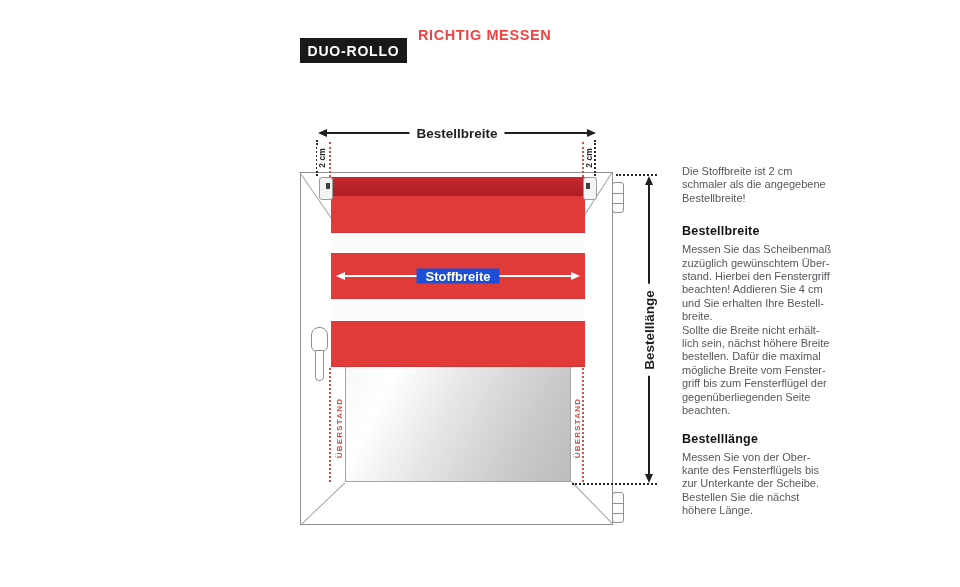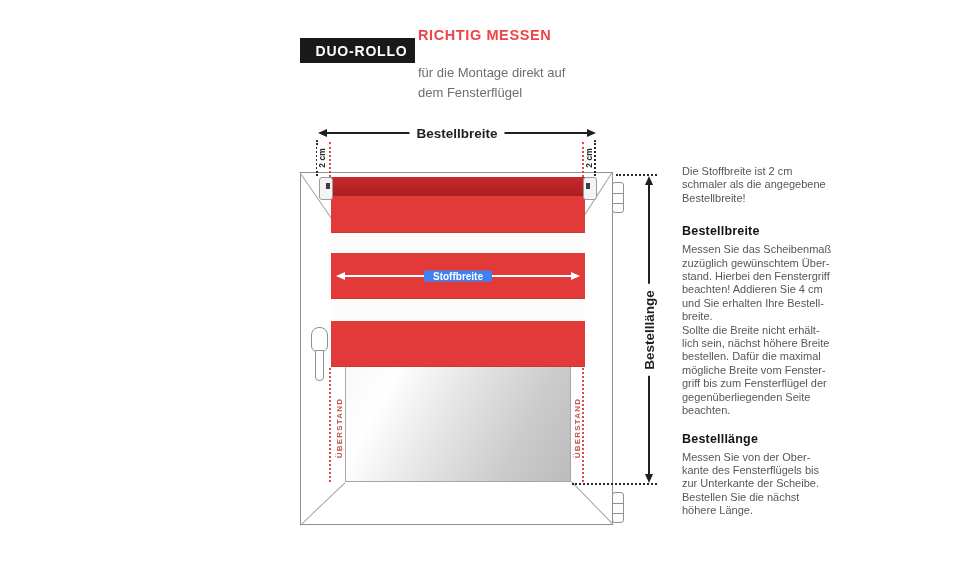--- a/index.html
+++ b/index.html
@@ -6,21 +6,21 @@
   .stage{
     position:relative;width:960px;height:587px;background:#ffffff;overflow:hidden;
     font-family:"Liberation Sans",sans-serif;
   }
   
   .logo{position:absolute;left:100px;top:28px;width:106px;height:105px;background:#e6413d;border-radius:3px;box-sizing:border-box;padding:29px 0 0 17px;}
   .logo .big{color:#ffffff;font-weight:bold;font-size:23px;line-height:21px;letter-spacing:0.5px;}
   .logo .small{color:rgba(255,255,255,0.93);font-size:7px;letter-spacing:2.6px;margin-top:8px;margin-left:1px;}
   
   .badge{position:absolute;left:300px;top:38px;width:107px;height:25px;background:#191919;color:#ffffff;
-         font-size:14px;font-weight:bold;letter-spacing:0.8px;display:flex;align-items:center;justify-content:center;padding-left:8px;}
+         font-size:14px;font-weight:bold;letter-spacing:0.8px;display:flex;align-items:center;justify-content:center;}
   .title{position:absolute;left:418px;top:27px;font-size:14.5px;font-weight:bold;color:#ef4444;letter-spacing:0.6px;text-align:center;}
   .subtitle{position:absolute;left:418px;top:63px;font-size:13px;color:#6e6e6e;line-height:20px;white-space:pre-line;}
   
   .win-outer{position:absolute;left:300px;top:172px;width:313px;height:353px;border:1px solid #909090;box-sizing:border-box;background:#ffffff;}
   .diag{position:absolute;height:1px;background:#a3a3a3;transform-origin:0 0;z-index:1;}
   .glass{position:absolute;left:345px;top:237px;width:226px;height:245px;box-sizing:border-box;border:1px solid #a6a6a6;z-index:1;
          background:linear-gradient(118deg,#ececec 0%,#f7f7f7 18%,#ffffff 34%,#e6e6e6 55%,#cbcbcb 80%,#bcbcbc 100%);}
   .gauze{position:absolute;left:331px;top:196px;width:254px;height:171px;background:#fcfcfc;z-index:2;}
   .roller{position:absolute;left:331px;top:177px;width:254px;height:19px;background:linear-gradient(#c9292e,#ab1d22);z-index:3;}
   .bracket{position:absolute;top:177px;width:14px;height:23px;background:#f4f4f4;border:1px solid #9c9c9c;border-radius:3px;box-sizing:border-box;z-index:4;}
@@ -47,42 +47,40 @@
   .arrow-v .head.n{top:0;border-bottom:9px solid #1f1f1f;}
   .arrow-v .head.s{bottom:0;border-top:9px solid #1f1f1f;}
   .black .line{background:#1f1f1f;}
   .black .head.w{border-right:9px solid #1f1f1f;}
   .black .head.e{border-left:9px solid #1f1f1f;}
   .white .line{background:#ffffff;}
   .white .head.w{border-right:9px solid #ffffff;}
   .white .head.e{border-left:9px solid #ffffff;}
   .mlabel{position:absolute;left:50%;top:50%;transform:translate(-50%,-50%);font-weight:bold;white-space:nowrap;}
   .lbl-bestellbreite{font-size:13.5px;color:#1f1f1f;background:#ffffff;padding:0 7px;}
-  .lbl-stoffbreite{font-size:10px;color:#ffffff;background:#3b82f6;padding:0 9px;}
+  .lbl-stoffbreite{font-size:13px;color:#ffffff;background:#1d4ed8;padding:0 9px;}
   .vlabel{position:absolute;transform:translate(-50%,-50%) rotate(-90deg);white-space:nowrap;z-index:7;}
   .lbl-2cm{font-size:8.5px;font-weight:bold;color:#2b2b2b;background:#ffffff;padding:0 2px;}
   .lbl-ueberstand{font-size:8px;font-weight:bold;letter-spacing:1.2px;color:#c5534c;}
   .lbl-bestelllaenge{font-size:13.5px;font-weight:bold;color:#1f1f1f;background:#ffffff;padding:0 6px;}
   
   .info{position:absolute;left:682px;top:165px;width:178px;}
   .info h3{margin:0 0 4px 0;font-size:12.5px;line-height:16px;color:#141414;letter-spacing:0.2px;}
   .info p{margin:0;font-size:11px;line-height:13.4px;color:#56575b;white-space:pre-line;}
   .info .sec2{margin-top:18px;}
   .info .sec3{margin-top:13px;}
 </style>
 </head>
 <body>
 
 <div class="stage">
 
 
   <div class="badge">DUO-ROLLO</div>
   <div class="title">RICHTIG MESSEN</div>
-  <div class="subtitle">für die Montage direkt auf
-dem Fensterflügel</div>
 
   <div class="win-outer"></div>
   <div class="diag" style="left:300px;top:172px;width:79px;transform:rotate(55.3deg);"></div>
   <div class="diag" style="left:613px;top:172px;width:77px;transform:rotate(122.9deg);"></div>
   <div class="diag" style="left:300px;top:525px;width:62px;transform:rotate(-43.7deg);"></div>
   <div class="diag" style="left:613px;top:525px;width:60px;transform:rotate(-134.3deg);"></div>
   <div class="glass"></div>
   <div class="gauze"></div>
 
   <div class="roller"></div>

